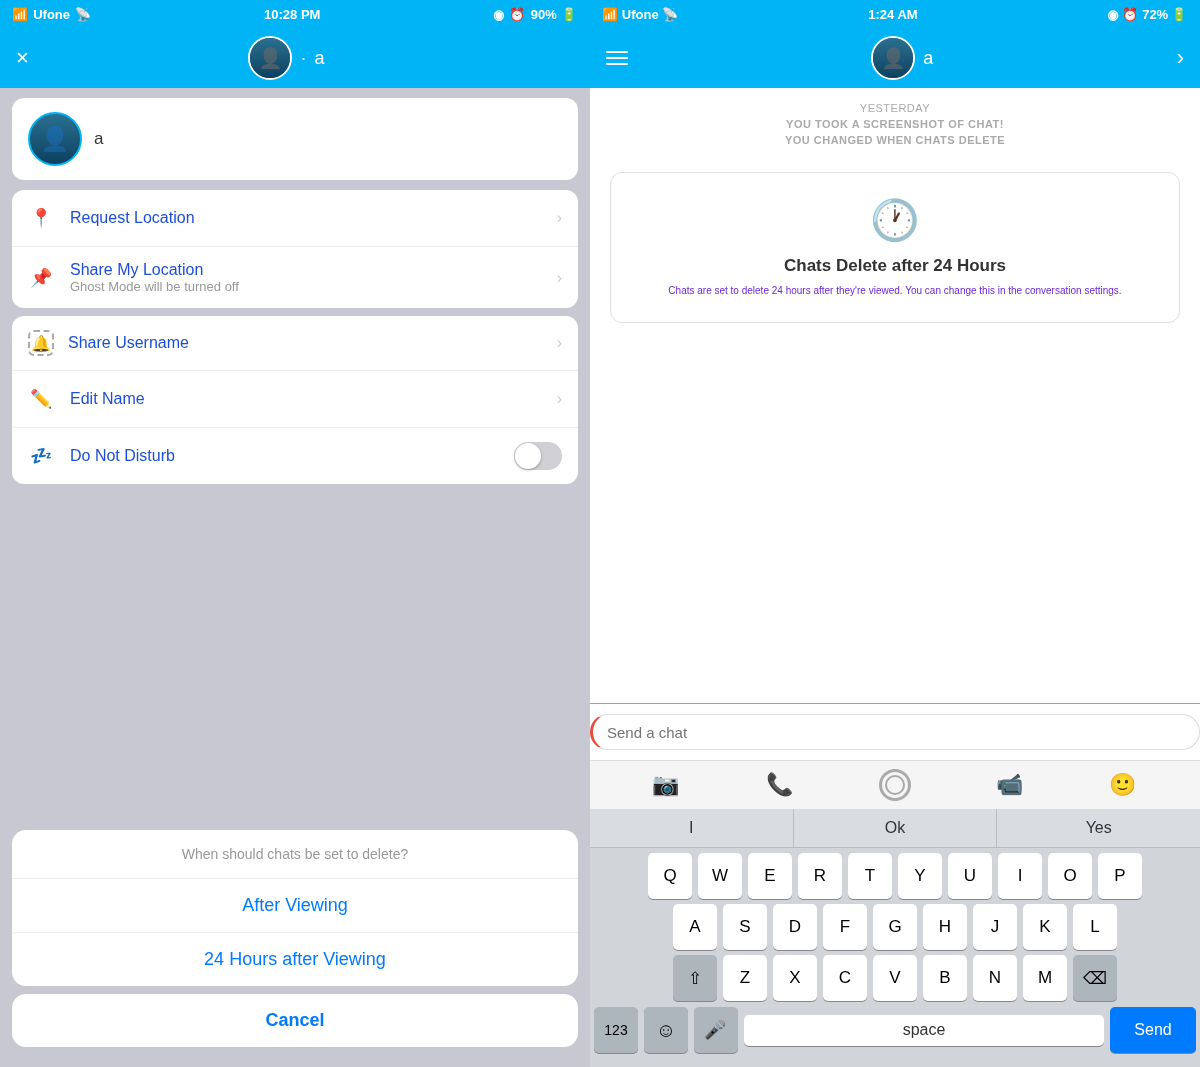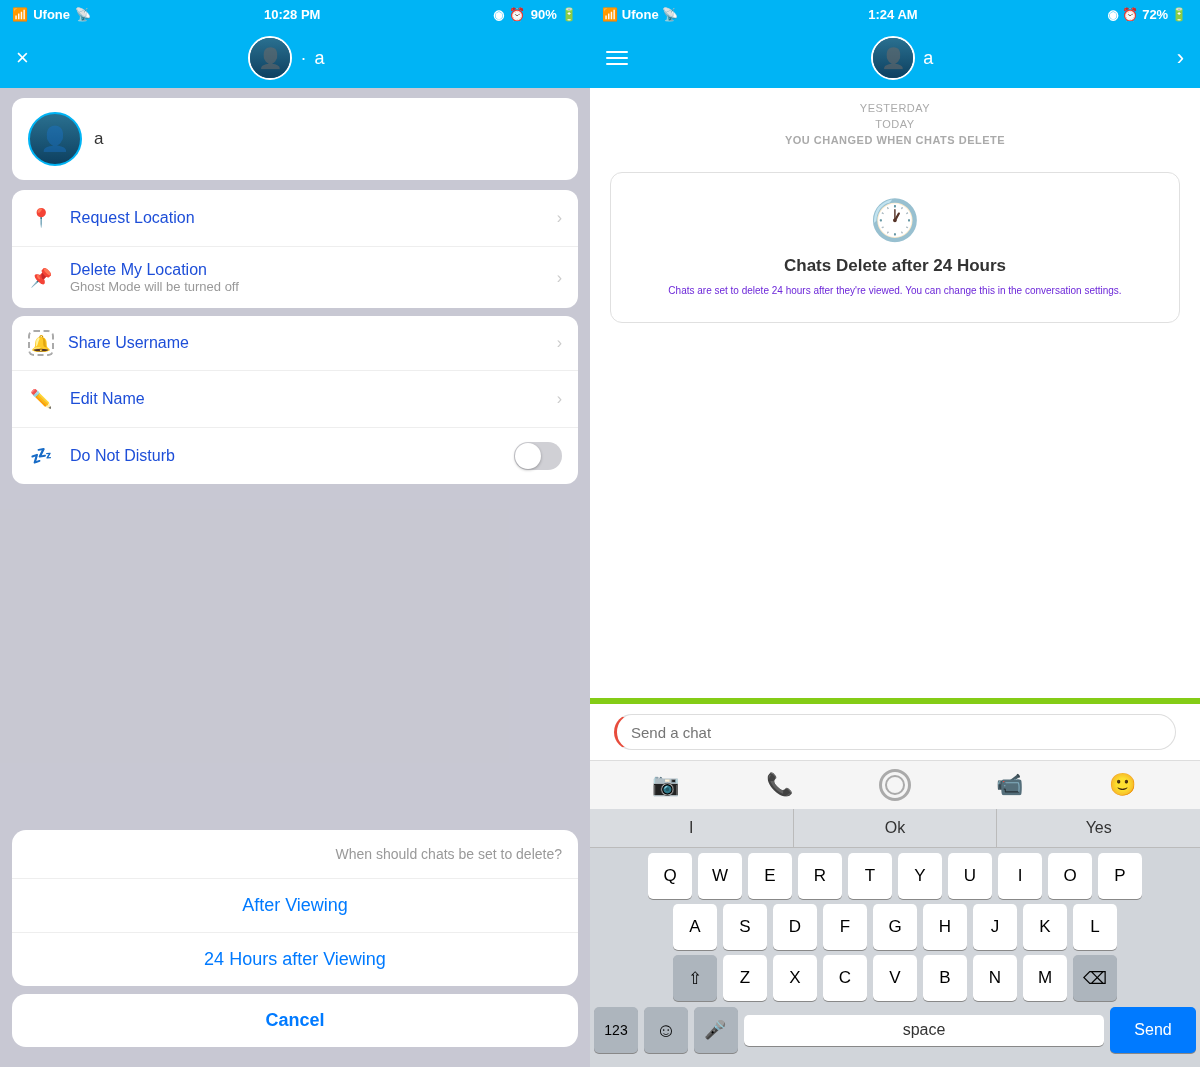--- a/index.html
+++ b/index.html
@@ -215,21 +215,21 @@
     }
 
     .action-sheet-group {
       background: white;
       margin: 0 12px 8px 12px;
       border-radius: 14px;
       overflow: hidden;
     }
 
     .action-sheet-title {
-      text-align: right;
+      text-align: center;
       padding: 16px;
       font-size: 14px;
       color: #999;
       border-bottom: 1px solid #eee;
     }
 
     .action-sheet-item {
       text-align: center;
       padding: 16px;
       font-size: 18px;
@@ -359,22 +359,22 @@
 
     .delete-card-desc {
       font-size: 10px;
       color: #6d28d9;
       line-height: 1.4;
     }
 
     
     .input-area {
       background: white;
-      border-top: 6px solid #84cc16;
-      padding: 10px 24px;
+      border-top: 1px solid #84cc16;
+      padding: 10px 0;
       display: flex;
       align-items: flex-start;
       gap: 8px;
     }
 
     .chat-input {
       flex: 1;
       height: 36px;
       border: 1px solid #ddd;
       border-radius: 18px;
@@ -590,21 +590,21 @@
       <div class="settings-item">
         <div class="settings-icon">📍</div>
         <div class="settings-text">
           <div class="settings-label">Request Location</div>
         </div>
         <span class="settings-chevron">›</span>
       </div>
       <div class="settings-item">
         <div class="settings-icon">📌</div>
         <div class="settings-text">
-          <div class="settings-label">Delete My Location</div>
+          <div class="settings-label">Share My Location</div>
           <div class="settings-sublabel">Ghost Mode will be turned off</div>
         </div>
         <span class="settings-chevron">›</span>
       </div>
     </div>
 
     <div class="settings-group">
       <div class="settings-item">
         <div class="settings-icon" style="font-size:16px;border:2px dashed #aaa;border-radius:6px;width:26px;height:26px;display:flex;align-items:center;justify-content:center;color:#aaa;">🔔</div>
         <div class="settings-text">
@@ -669,21 +669,21 @@
         <div class="avatar-silhouette"></div>
       </div>
       <span class="username-header">a</span>
     </div>
     <div class="chevron-right-btn">›</div>
   </div>
 
   <div class="chat-area">
     <div class="chat-notifications">
       <div class="notif-day">YESTERDAY</div>
-      <div class="notif-day">TODAY</div>
+      <div class="notif-text">YOU TOOK A SCREENSHOT OF CHAT!</div>
       <div class="notif-text">YOU CHANGED WHEN CHATS DELETE</div>
     </div>
 
     <div class="delete-card">
       <div class="delete-card-icon">🕐</div>
       <div class="delete-card-title">Chats Delete after 24 Hours</div>
       <div class="delete-card-desc">Chats are set to delete 24 hours after they're viewed. You can change this in the conversation settings.</div>
     </div>
 
     <div style="flex:1;"></div>

